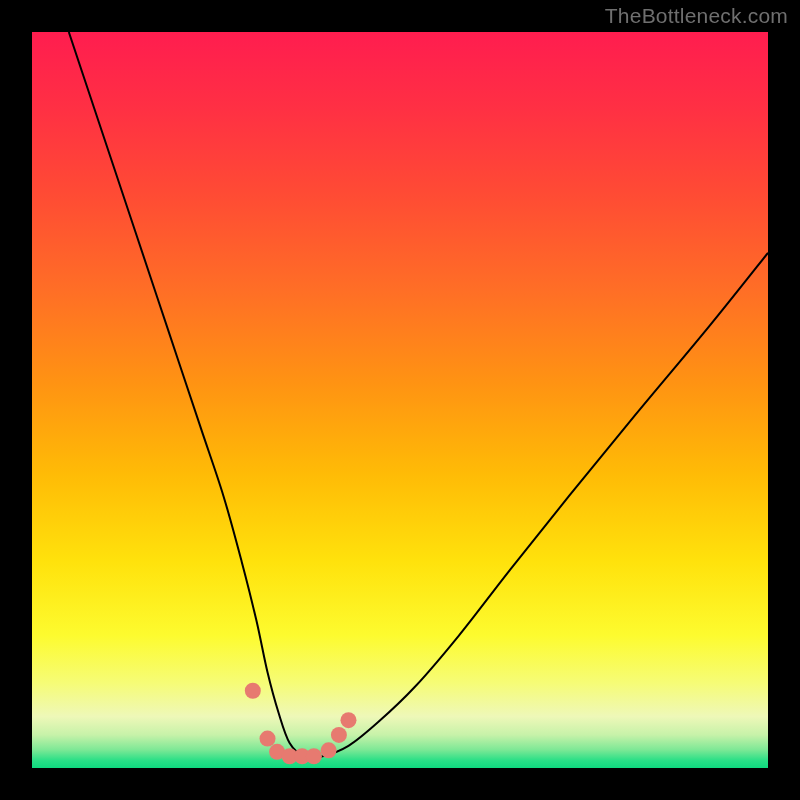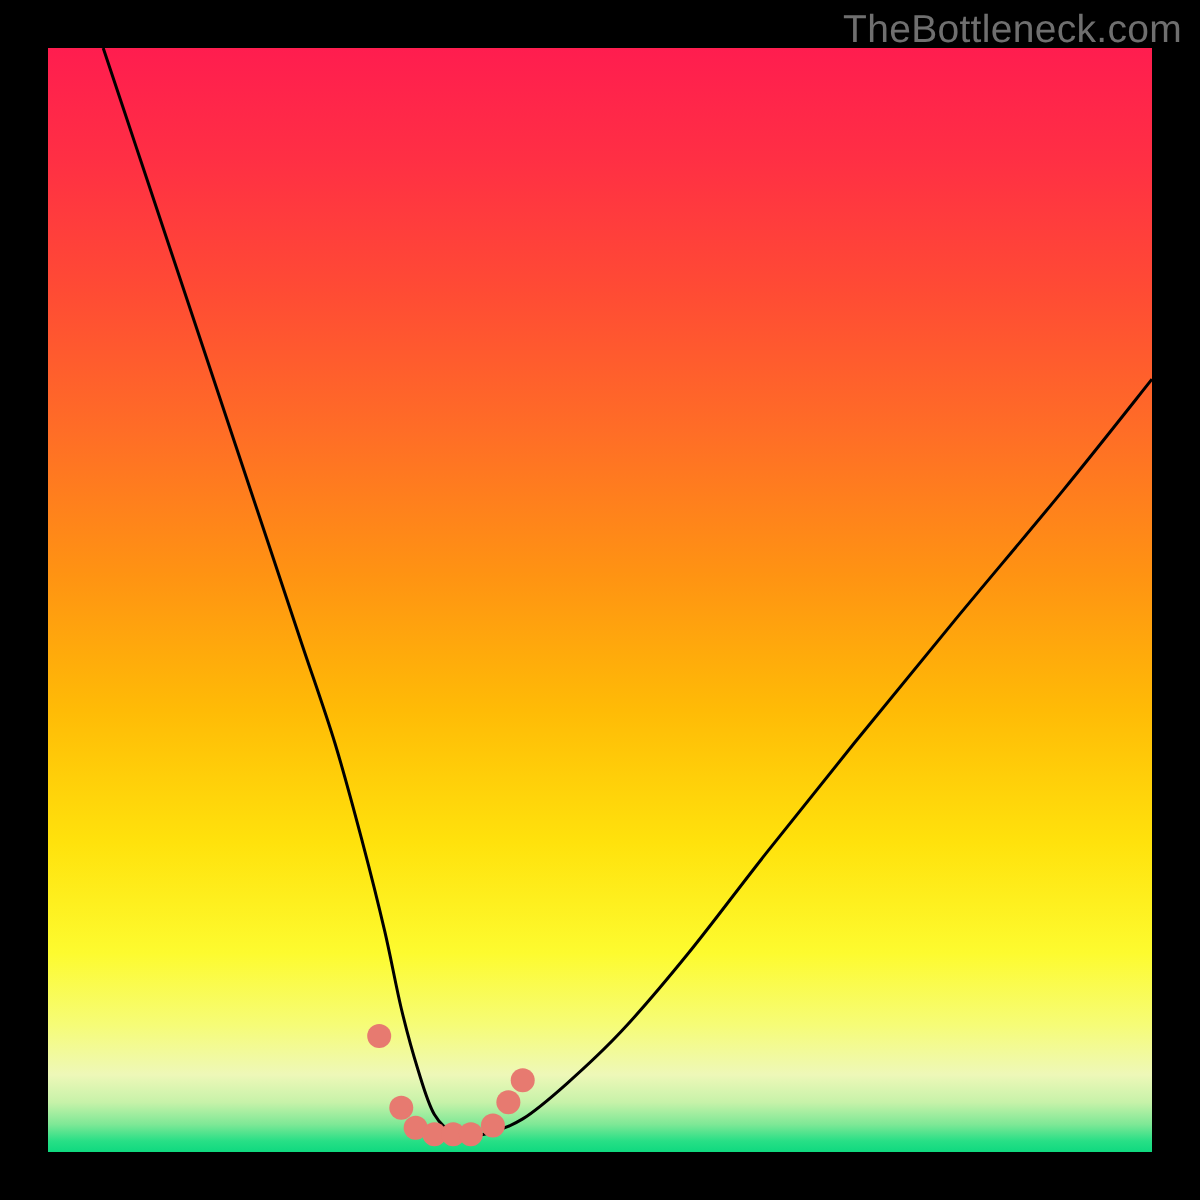--- a/index.html
+++ b/index.html
@@ -15,21 +15,21 @@
     position: absolute;
     left: 0; top: 0;
     width: 800px; height: 800px;
     background: #000;
   }
   .watermark {
     position: absolute;
     top: 4px;
     right: 12px;
     color: #6f6f6f;
-    font-size: 26px;
+    font-size: 21px;
     font-weight: 500;
     letter-spacing: 0.2px;
     user-select: none;
   }
   .plot {
     position: absolute;
     left: 32px;
     top: 32px;
     width: 736px;
     height: 736px;

